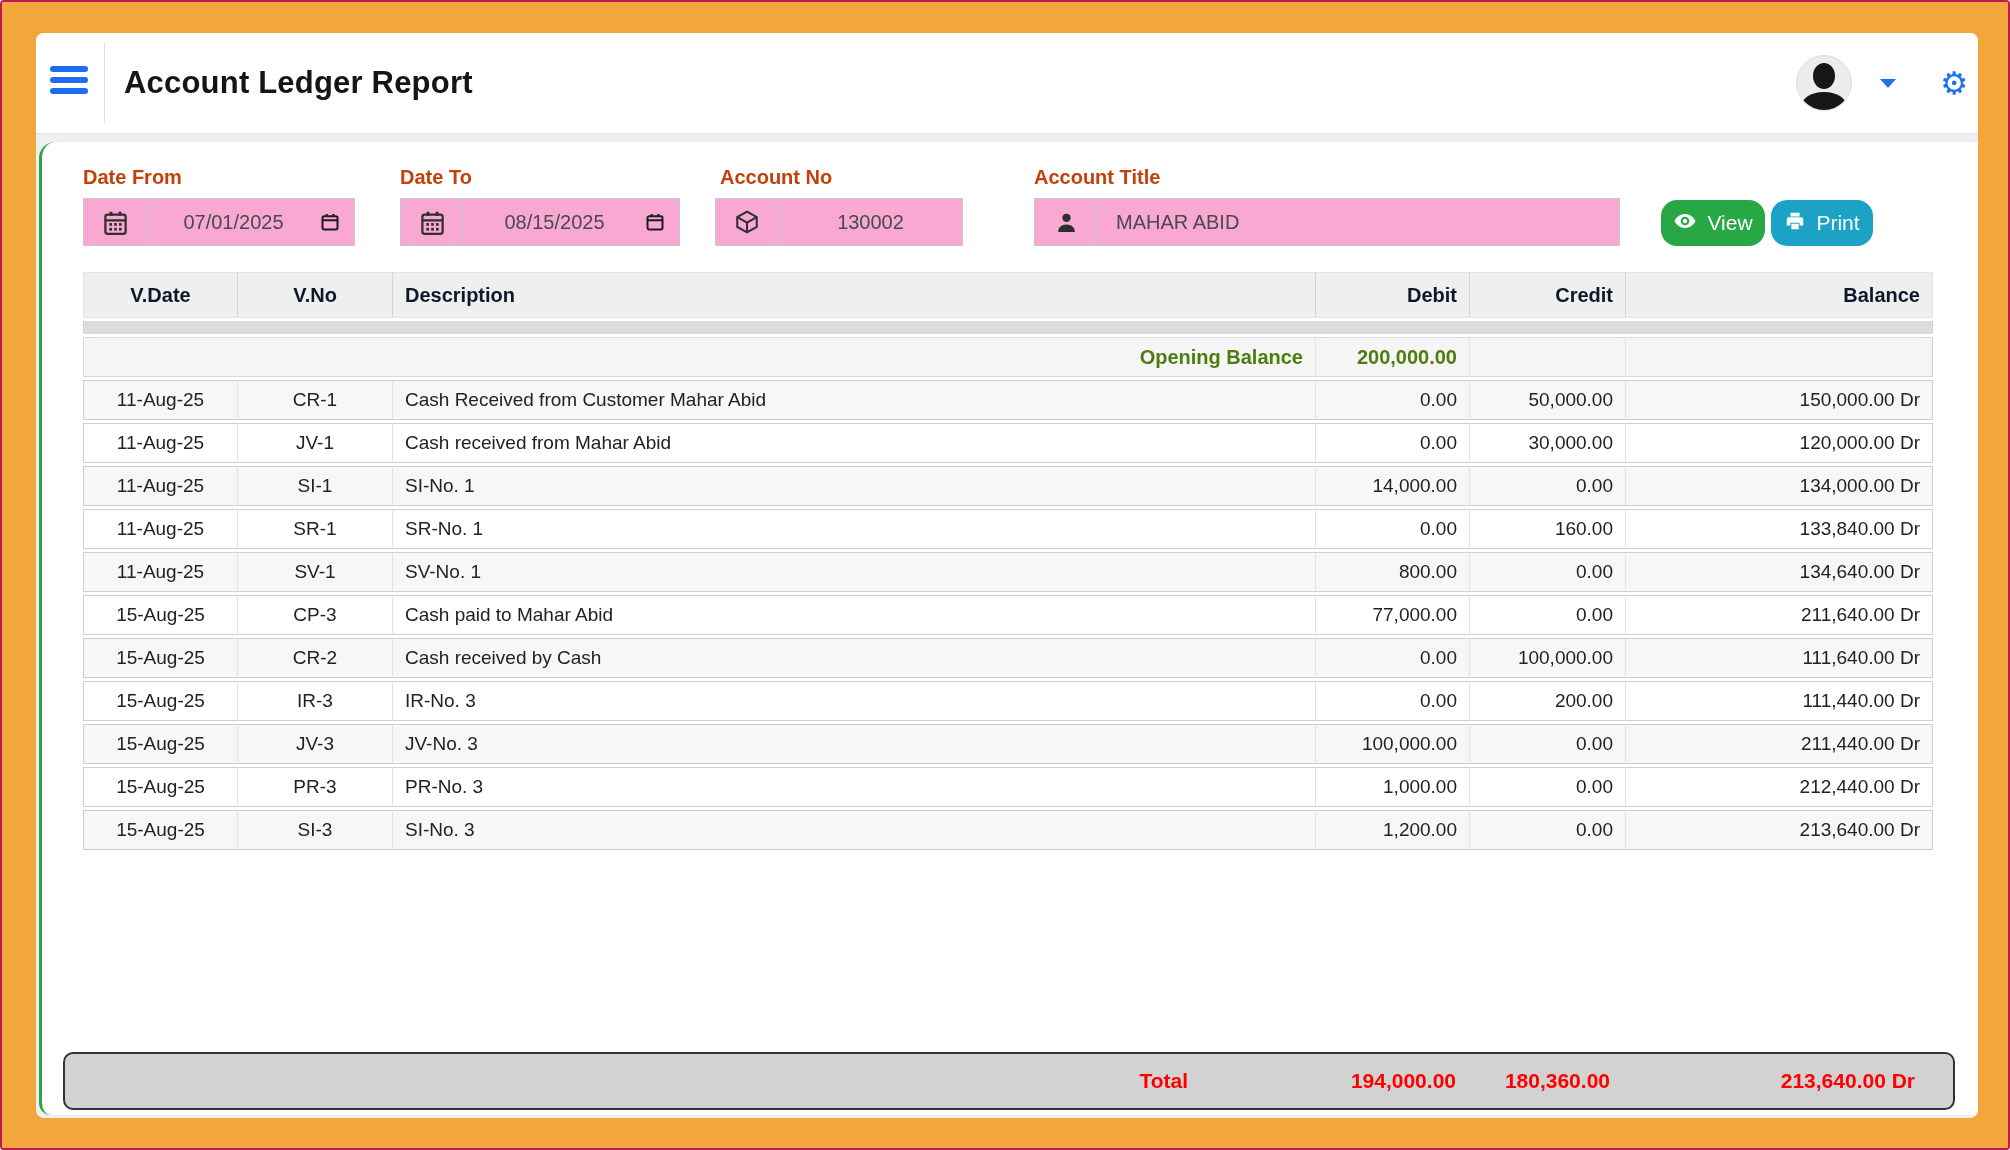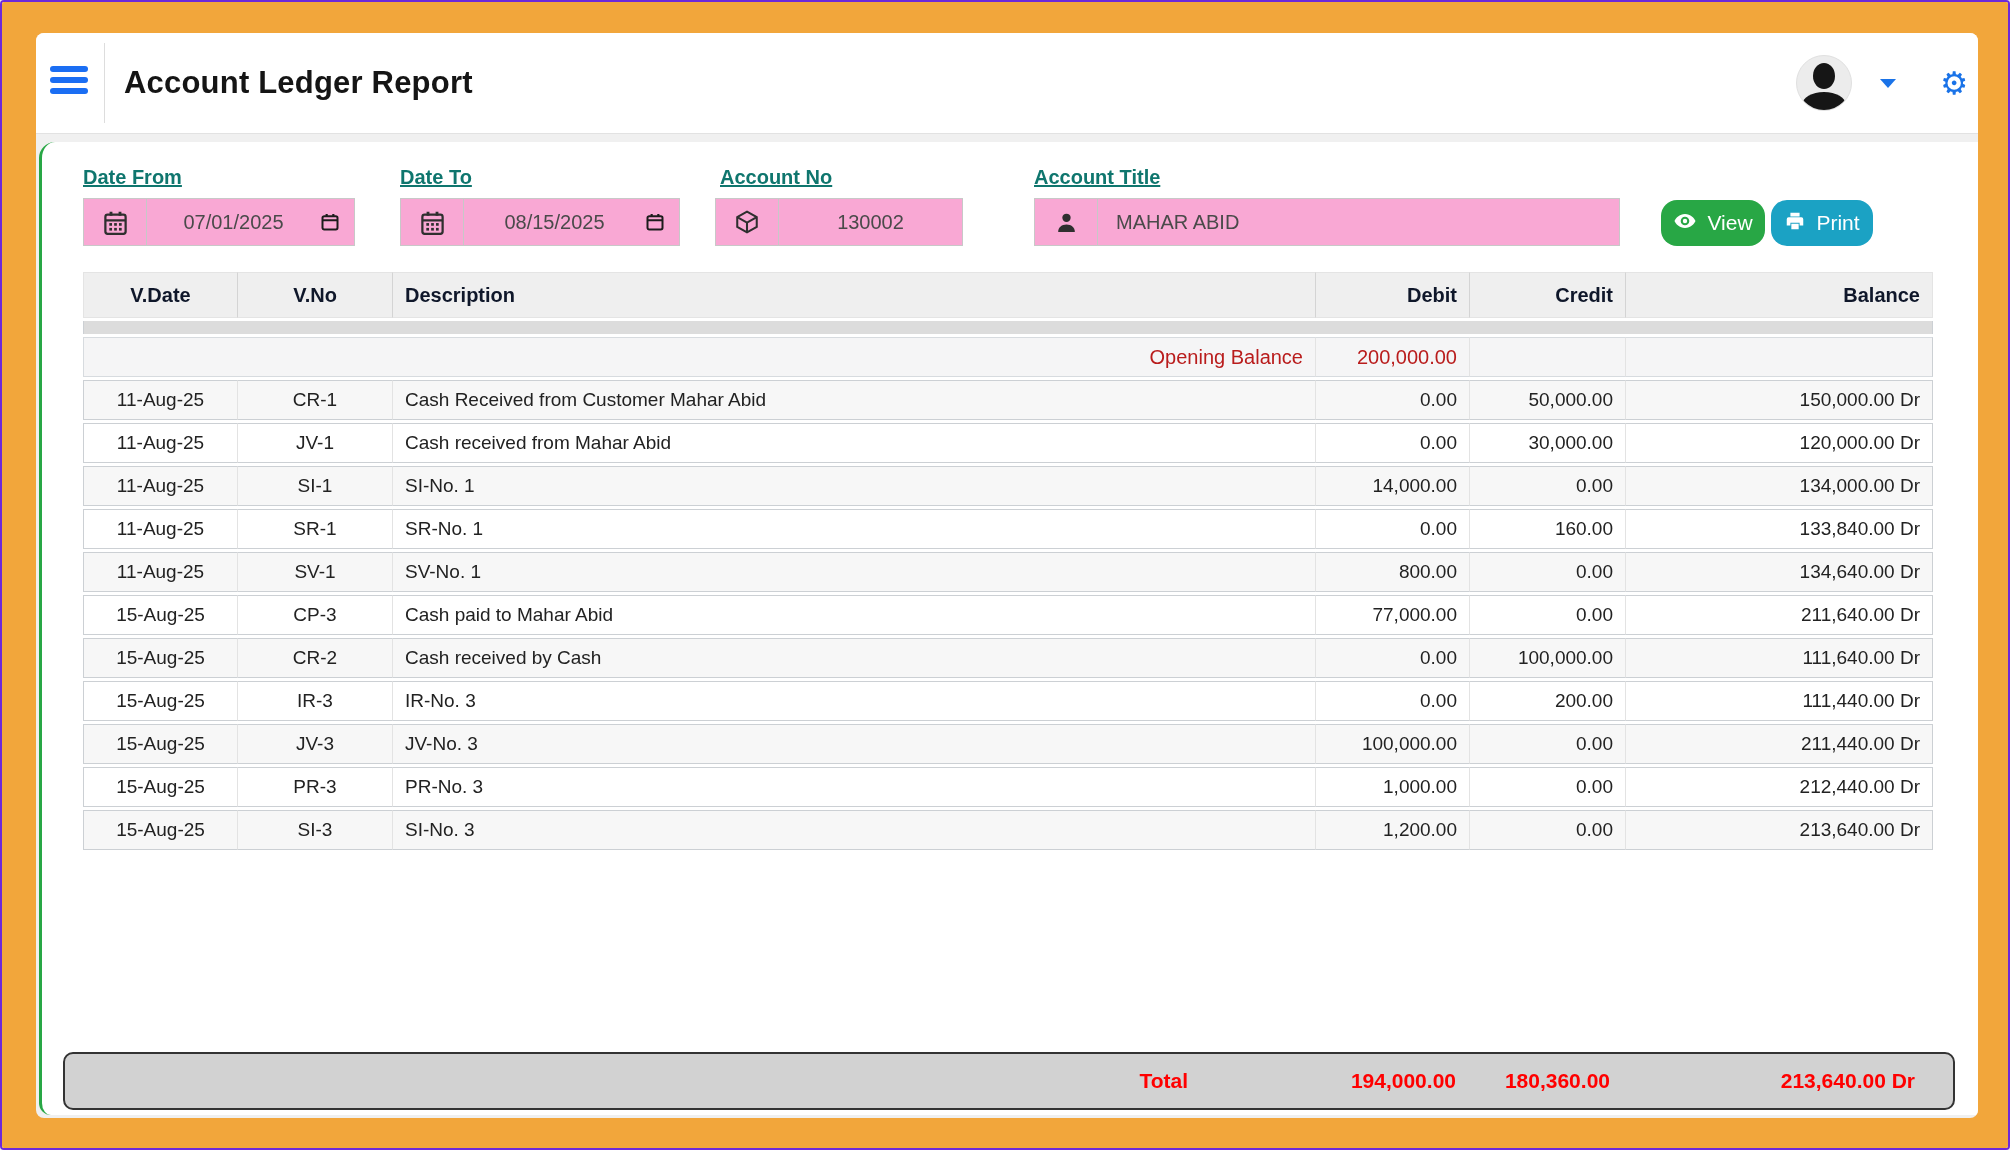--- a/index.html
+++ b/index.html
@@ -1,17 +1,17 @@
 <!DOCTYPE html>
 <html><head>
 <meta charset="utf-8">
 <style>
   html,body{margin:0;padding:0;background:#e9e9e9;}
   .page{width:2010px;height:1150px;position:relative;box-sizing:border-box;
-        border:2px solid #6d28d9;border-radius:4px;overflow:hidden;
+        border:2px solid #be185d;border-radius:4px;overflow:hidden;
         font-family:"Liberation Sans",sans-serif;background:#fff;}
   .frame{position:absolute;inset:0;background:#F2A63B;}
   .inner{position:absolute;left:34px;top:31px;right:30px;bottom:30px;
          background:#f0f0f0;border-radius:8px;overflow:hidden;}
 
   
   .app-header{position:absolute;top:0;left:0;right:0;height:100px;background:#fff;
               border-bottom:1px solid #e2e2e2;}
   .hamburger{position:absolute;left:14px;top:33px;width:38px;cursor:pointer;}
   .hamburger .bar{height:6px;background:#1B6EF3;border-radius:3px;margin-bottom:5px;}
@@ -29,21 +29,21 @@
                 width:44px;height:26px;border-radius:50% 50% 0 0;background:#161616;}
   .caret{width:0;height:0;border-left:8px solid transparent;border-right:8px solid transparent;
          border-top:9px solid #1A73E8;margin-left:28px;cursor:pointer;}
   .gear{margin-left:44px;font-size:31px;color:#1A73E8;cursor:pointer;line-height:1;
         font-family:"DejaVu Sans",sans-serif;}
 
   
   .panel{position:absolute;left:3px;top:109px;right:0;bottom:3px;background:#fff;
          border-left:3px solid #28A745;border-radius:16px 0 0 12px;}
 
-  .f-label{position:absolute;top:24px;font-size:20px;font-weight:bold;color:#0f766e;text-decoration:underline;}
+  .f-label{position:absolute;top:24px;font-size:20px;font-weight:bold;color:#c2410c;}
   .fg{position:absolute;top:56px;height:48px;box-sizing:border-box;display:flex;
       border:1px solid #c8c8c8;background:#f9a8d4;}
   .fg .addon{width:62px;border-right:1px solid #c8c8c8;display:flex;align-items:center;
              justify-content:center;flex:none;}
   .fg input{flex:1;border:none;outline:none;font-size:20px;color:#4a4a4a;min-width:0;
             font-family:"Liberation Sans",sans-serif;background:transparent;padding:0;}
   .fg input.centered{text-align:center;}
   .fg input.lefted{padding-left:18px;text-align:left;}
   .fg .pick{display:flex;align-items:center;padding-right:14px;cursor:pointer;}
 
@@ -61,21 +61,21 @@
       padding:0 12px;box-sizing:border-box;}
   table.ledger th:first-child{border-left:1px solid #e4e4e4;}
   table.ledger th:last-child{border-right:1px solid #e4e4e4;}
   table.ledger td{height:40px;background:#fff;font-size:19px;color:#222;
       border-top:1px solid #ccd0d4;border-bottom:1px solid #ccd0d4;border-right:1px solid #e3e3e3;
       padding:0 12px;box-sizing:border-box;overflow:hidden;white-space:nowrap;}
   table.ledger td:first-child{border-left:1px solid #ccd0d4;}
   table.ledger td:last-child{border-right:1px solid #ccd0d4;}
   tr.spacer td{height:13px;background:#dcdcdc;border:none;padding:0;}
   tr.opening td{background:#f5f5f6;border-top:1px solid #d7dbdf;border-bottom:1px solid #d7dbdf;
-      font-weight:normal;color:#b91c1c;font-size:20px;}
+      font-weight:bold;color:#4d7c0f;font-size:20px;}
   tr.opening td.o-label{text-align:right;border-right:1px solid #e3e3e3;border-left:1px solid #d7dbdf;}
   tr.data-row.stripe td{background:#f7f7f7;}
   .c-center{text-align:center;}
   .c-left{text-align:left;padding-left:14px;}
   .c-num{text-align:right;}
   th.h-left{text-align:left;padding-left:14px;}
   th.h-center{text-align:center;}
   th.h-num{text-align:right;}
 
   

